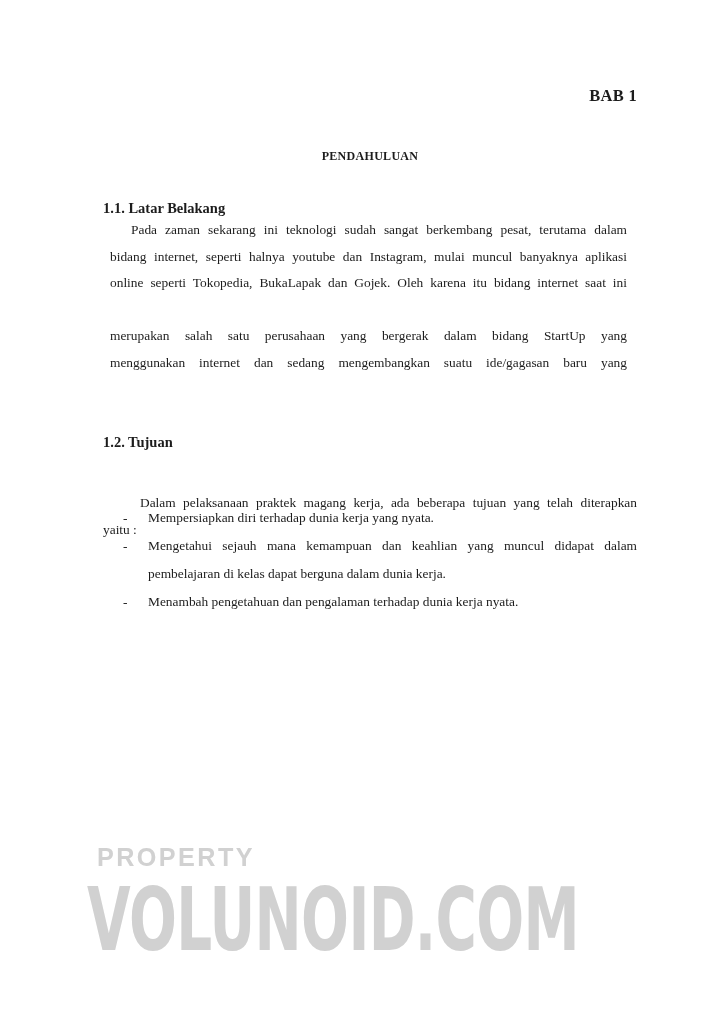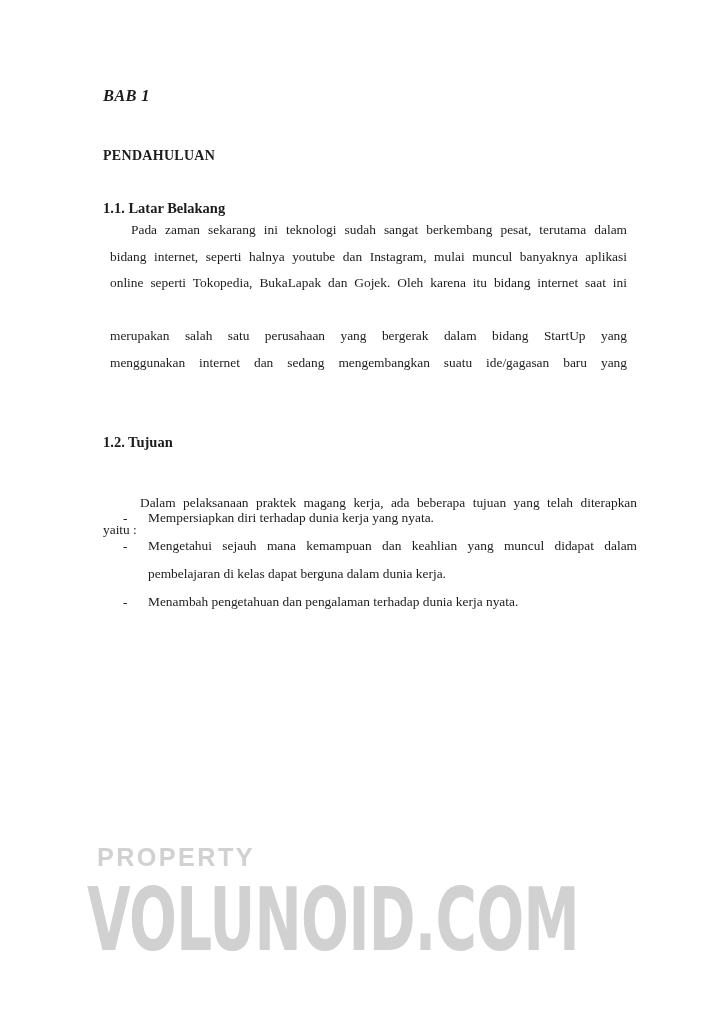--- a/index.html
+++ b/index.html
@@ -16,35 +16,34 @@
     position: absolute;
     left: 103px;
     top: 0;
     width: 534px;
   }
   .chapter-label {
     position: absolute;
     top: 86px;
     left: 0;
     width: 100%;
-    text-align: left;
+    text-align: right;
     font-weight: bold;
     font-size: 16.5px;
     line-height: 20px;
     letter-spacing: 0.3px;
-    font-style: italic;
   }
   .chapter-title {
     position: absolute;
     top: 146px;
     left: 0;
     width: 100%;
-    text-align: left;
+    text-align: center;
     font-weight: bold;
-    font-size: 14px;
+    font-size: 12px;
     line-height: 20px;
     letter-spacing: 0.3px;
   }
   .sec-heading {
     position: absolute;
     left: 0;
     font-weight: bold;
     font-size: 14.5px;
     line-height: 20px;
   }

